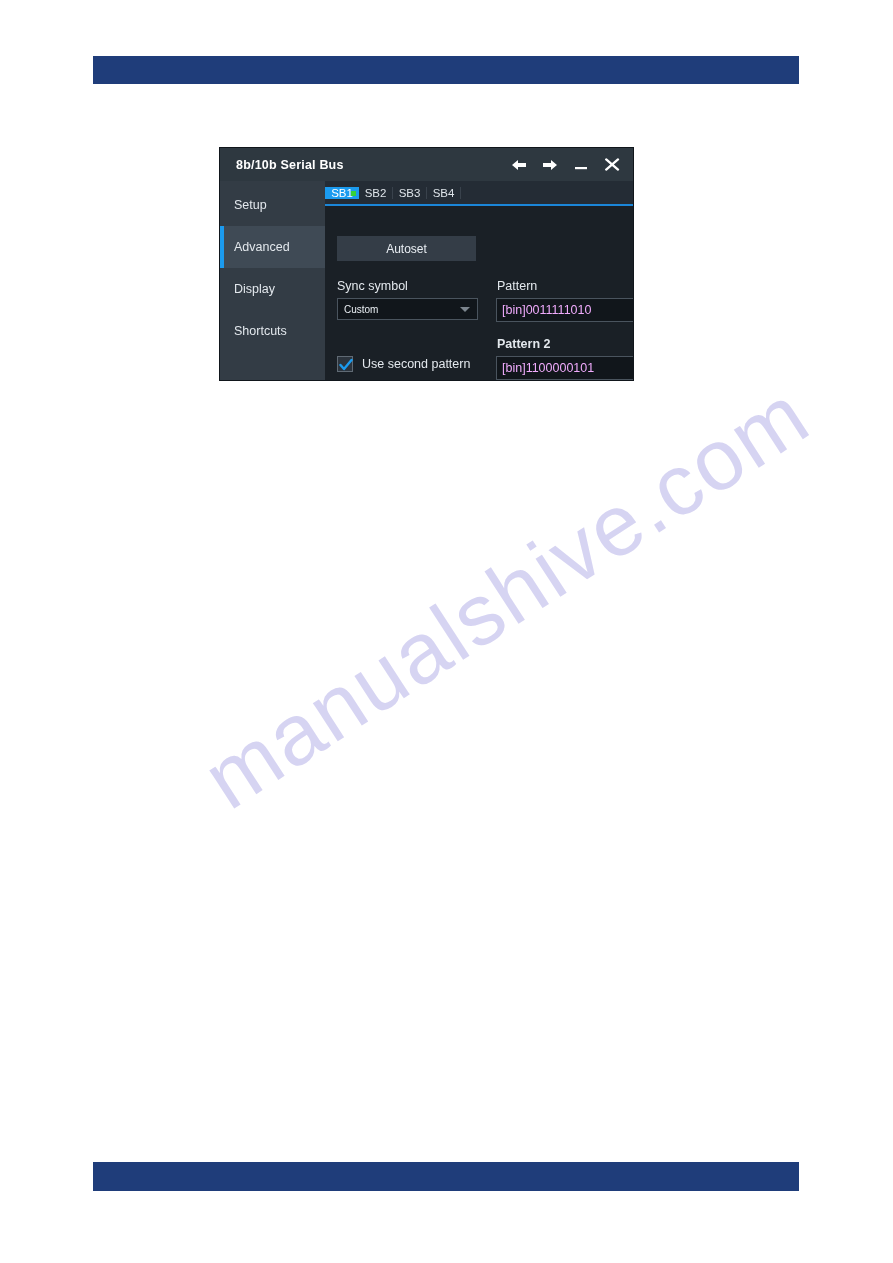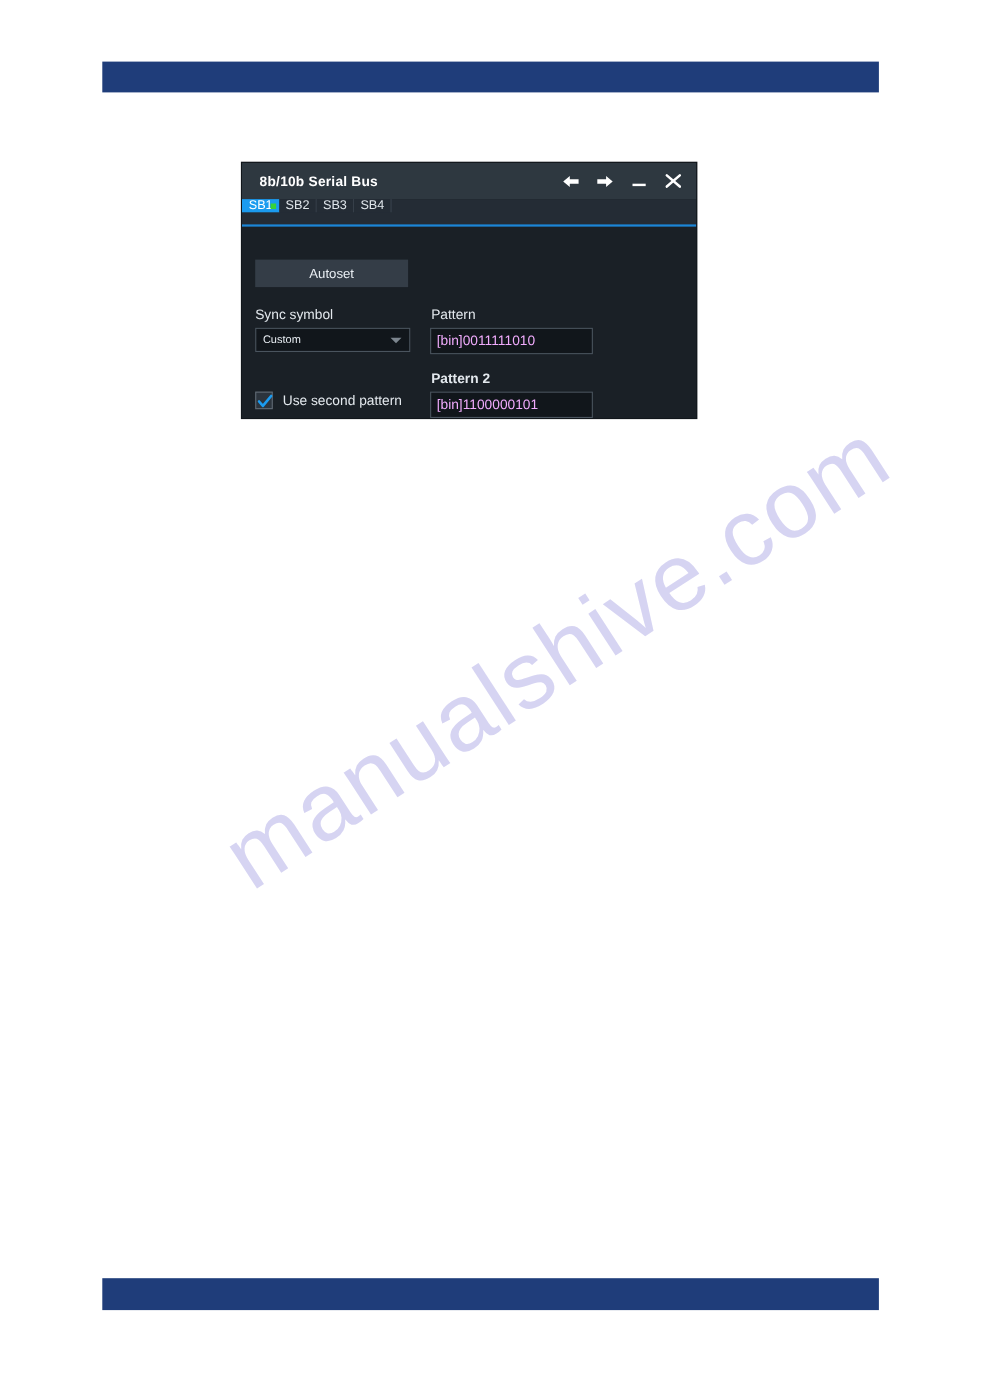--- a/index.html
+++ b/index.html
@@ -130,21 +130,21 @@
   .content {
     flex: 1 1 auto;
     background: #1a2026;
     position: relative;
   }
 
   
   .tabstrip {
     height: 23px;
     display: flex;
-    align-items: flex-start;
+    align-items: center;
     background: #242c35;
     border-bottom: 2px solid #1b86d8;
   }
   .tab {
     position: relative;
     width: 34px;
     display: flex;
     align-items: center;
     justify-content: center;
     font-size: 11.5px;
@@ -304,20 +304,34 @@
       <div class="win-btn">
         <svg width="16" height="14" viewBox="0 0 16 14" aria-hidden="true">
           <path d="M2.2 1.4 L14 11.6 M14 1.4 L2.2 11.6" stroke="#ffffff" stroke-width="2.3" fill="none" stroke-linecap="round"></path>
         </svg>
       </div>
     </div>
   </div>
 
   <div class="dialog-body">
 
+    <div class="sidebar">
+      <div class="side-item">
+          <span>Setup</span>
+        </div>
+      <div class="side-item active">
+          <span>Advanced</span>
+        </div>
+      <div class="side-item">
+          <span>Display</span>
+        </div>
+      <div class="side-item">
+          <span>Shortcuts</span>
+        </div>
+    </div>
 
     <div class="content">
 
       <div class="tabstrip">
         <div class="tab active">
           <span>SB1</span>
           <span class="dot"></span>
         </div>
         <div class="tab">
           <span>SB2</span>

